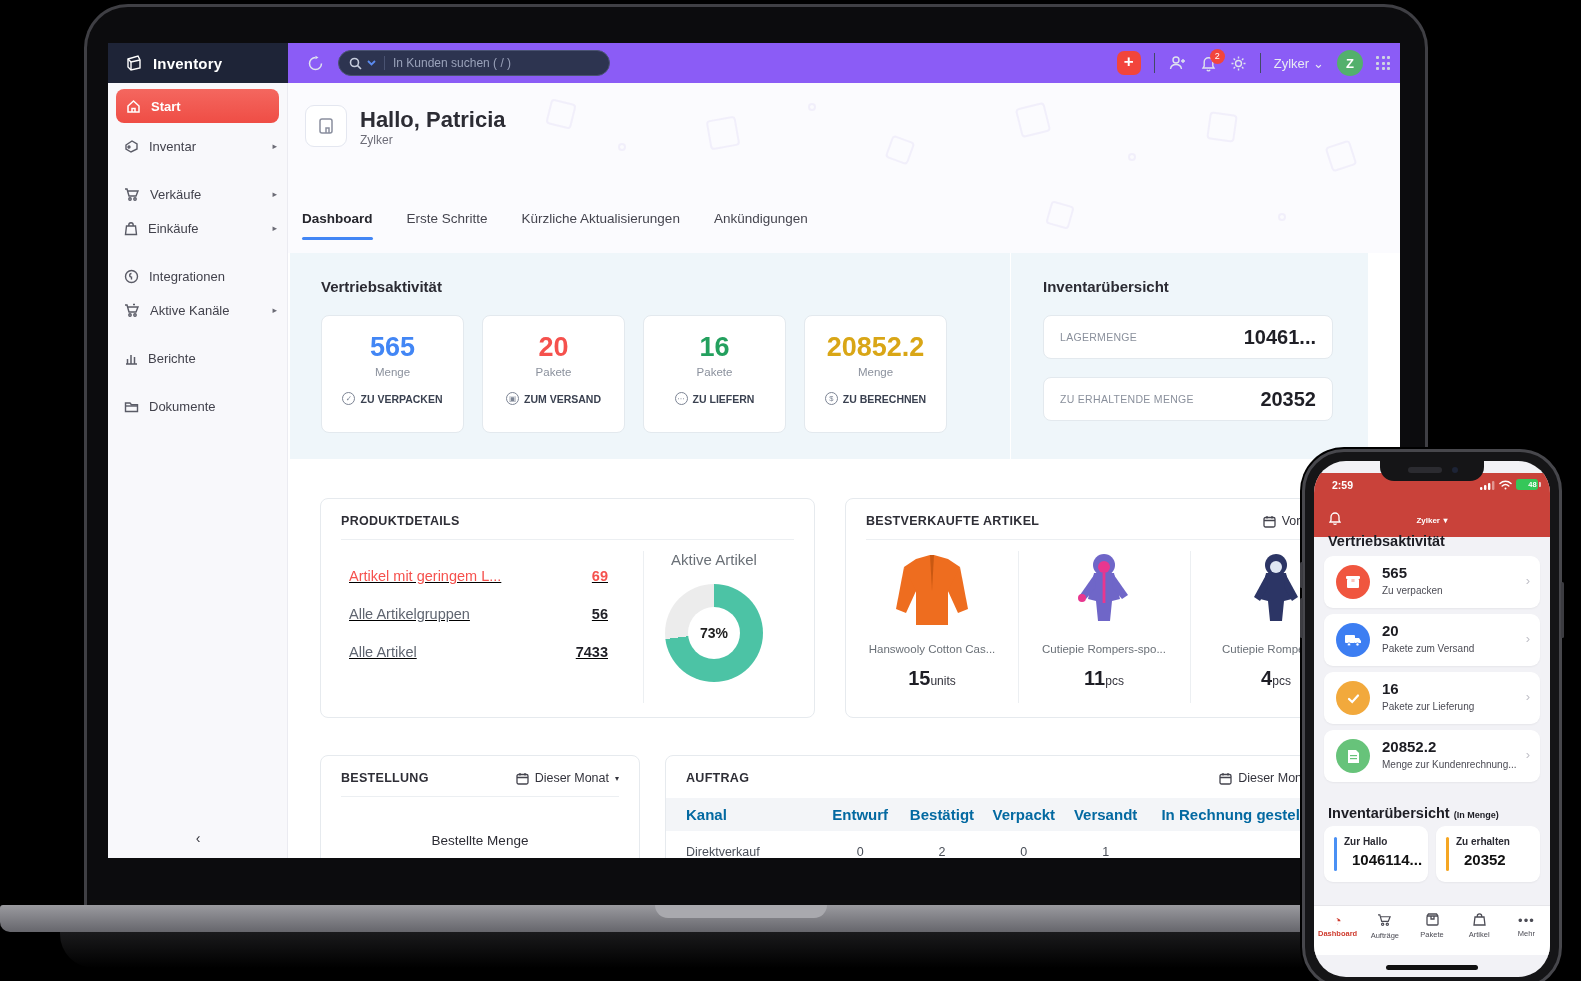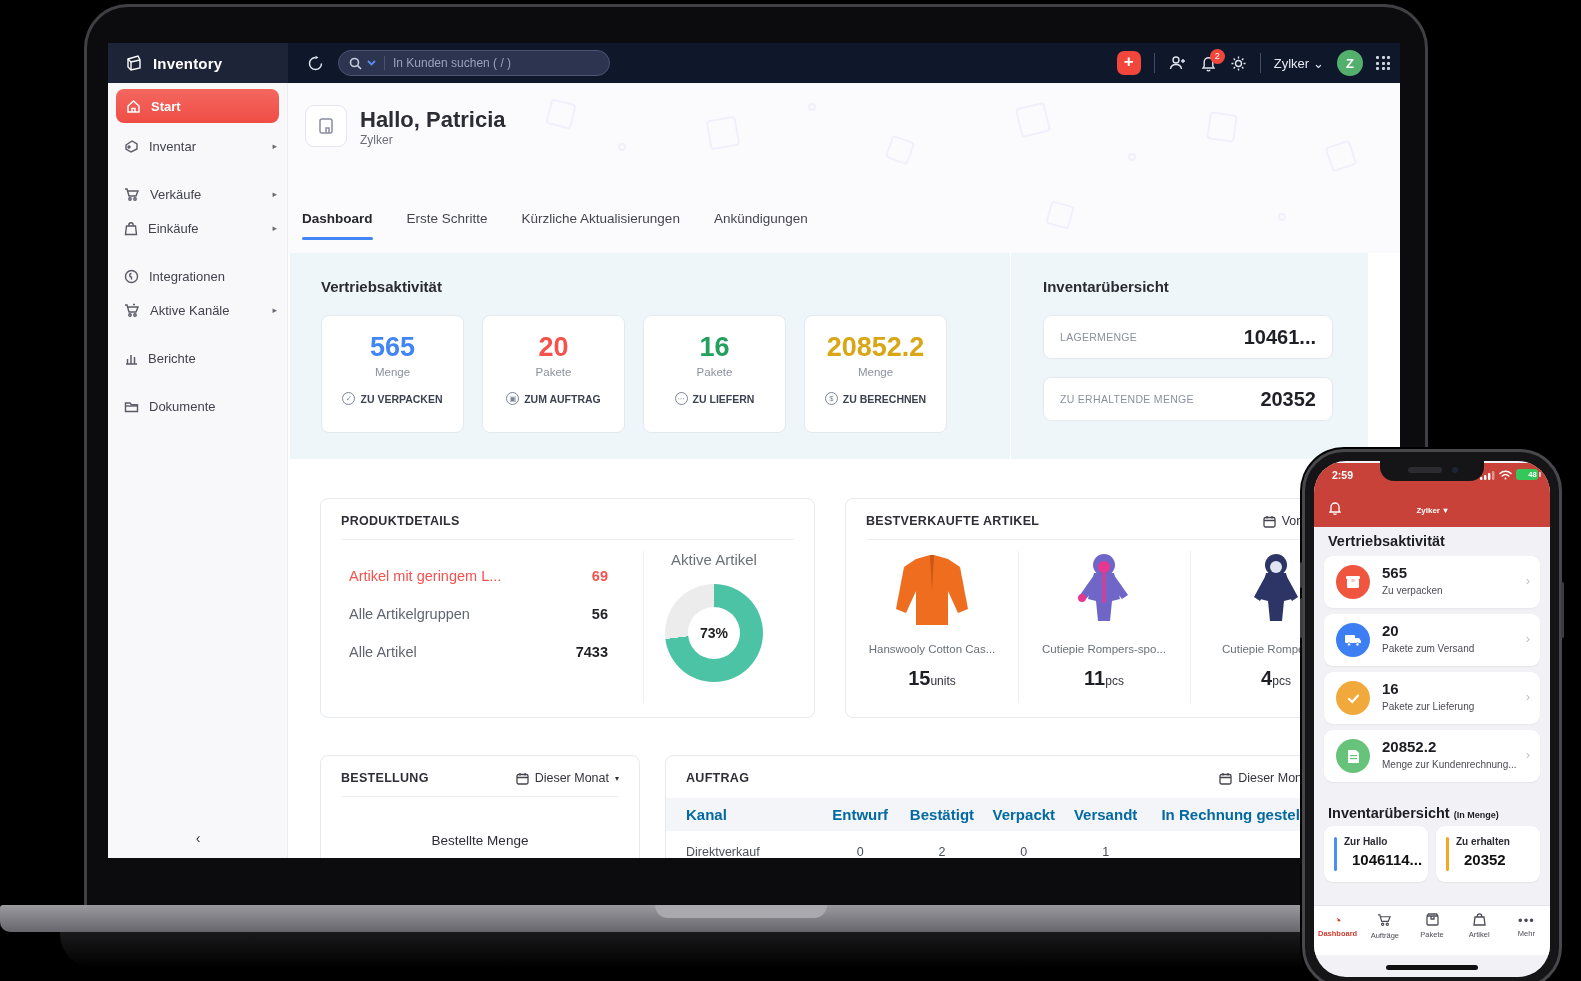--- a/index.html
+++ b/index.html
@@ -12,21 +12,21 @@
   .laptop-base { position:absolute; left:0; top:905px; width:1482px; height:27px;
     background:linear-gradient(#9a9a9f,#66666c); border-radius:3px 3px 10px 10px; }
   .laptop-scoop { position:absolute; left:655px; top:905px; width:172px; height:13px;
     background:#a9a9ae; border-radius:0 0 16px 16px; }
   .laptop-foot { position:absolute; left:60px; top:932px; width:1362px; height:36px;
     background:linear-gradient(#1a1a1c,#000); border-radius:0 0 34px 34px; }
 
   .screen { position:absolute; left:108px; top:43px; width:1292px; height:815px; background:#fff; overflow:hidden; }
 
   
-  .topbar { position:absolute; left:0; top:0; width:1292px; height:40px; background:#0f172a; color:#fff; }
+  .topbar { position:absolute; left:0; top:0; width:1292px; height:40px; background:#8b5cf6; color:#fff; }
   .topbar-left { position:absolute; left:0; top:0; width:180px; height:40px; background:#1e2437; display:flex; align-items:center; gap:9px; padding-left:16px; }
   .app-name { font-size:15px; font-weight:bold; letter-spacing:.2px; }
   .tb-ico { display:inline-flex; align-items:center; justify-content:center; }
   .history-btn { position:absolute; left:195px; top:8px; width:24px; height:24px; }
   .searchbox { position:absolute; left:230px; top:7px; width:272px; height:26px; background:#2d3450; border:1px solid #4a5372; border-radius:14px; display:flex; align-items:center; padding:0 10px; gap:5px; }
   .searchbox .ph { color:#9aa2ba; font-size:12px; }
   .searchbox .sep { width:1px; height:14px; background:#4a5372; margin:0 3px; }
   .tb-right { position:absolute; right:10px; top:0; height:40px; display:flex; align-items:center; gap:13px; }
   .plus-btn { width:24px; height:24px; background:#f2453c; border-radius:7px; color:#fff; font-size:17px; line-height:22px; text-align:center; font-weight:bold; }
   .tb-div { width:1px; height:20px; background:#414a66; }
@@ -71,21 +71,21 @@
   .inv-label { font-size:10.5px; color:#8a909c; letter-spacing:.3px; }
   .inv-val { font-size:20px; font-weight:bold; color:#1f1f26; }
 
   
   .card { position:absolute; background:#fff; border:1px solid #e6eaee; border-radius:8px; }
   .card-head { display:flex; align-items:center; justify-content:space-between; padding:15px 20px 11px; }
   .card-title { font-size:12.5px; font-weight:bold; color:#2e2e36; letter-spacing:.3px; }
   .period { font-size:12.5px; color:#33333c; display:flex; align-items:center; gap:6px; }
   .card-div { height:1px; background:#ecoff0; background:#eceff2; margin:0 20px; }
 
-  .pd-row { display:flex; justify-content:space-between; align-items:center; padding:0 8px; height:38px; font-size:14.5px; }
+  .pd-row { display:flex; justify-content:space-between; align-items:center; padding:0 8px; height:38px; font-size:14.5px;text-decoration:underline; }
   .pd-label { color:#5f6570; } .pd-val { font-weight:bold; color:#1f1f26; }
   .pd-alert { color:#f5514d !important; }
   .donut-wrap { position:absolute; right:0; top:52px; width:200px; text-align:center; }
   .donut-title { font-size:15px; color:#6a7077; }
   .donut { width:98px; height:98px; border-radius:50%; margin:16px auto 0; position:relative; }
   .donut-hole { position:absolute; left:50%; top:50%; width:52px; height:52px; margin:-26px 0 0 -26px; background:#fff; border-radius:50%; font-size:14px; font-weight:bold; color:#222; display:flex; align-items:center; justify-content:center; }
 
   .ts-col { position:absolute; top:52px; width:160px; text-align:center; }
   .ts-name { font-size:11.5px; color:#6a7077; margin-top:8px; }
   .ts-qty { font-size:20px; font-weight:bold; color:#1f1f26; margin-top:12px; }
@@ -98,21 +98,21 @@
   .so-thead { display:flex; background:#f3f5f8; margin-top:2px; padding:8px 20px; font-size:15px; font-weight:bold; color:#0369a1; }
   .so-row { display:flex; padding:14px 20px; font-size:12.5px; color:#4a4f58; }
   .col-kanal{width:140px;} .col-n{width:86px; text-align:center;} .col-last{width:170px; text-align:right; padding-left:14px;}
 
   .support-pill { position:absolute; left:1072px; top:769px; width:140px; height:42px; background:#fff; border-radius:10px; box-shadow:0 2px 10px rgba(0,0,0,.15); display:flex; align-items:center; gap:9px; padding-left:6px; }
 
   
   .phone { position:absolute; left:1302px; top:449px; width:260px; height:540px; background:#151517; border:3px solid #47474c; border-radius:42px; box-shadow:0 0 0 2px #000; }
   .phone-btn { position:absolute; background:#3c3c41; border-radius:2px; }
   .phone-screen { position:absolute; left:9px; top:9px; width:236px; height:516px; border-radius:32px; overflow:hidden; background:#f2f2f6; }
-  .p-red { position:absolute; left:0; top:2px; width:236px; height:64px; background:#c9423a; color:#fff; }
+  .p-red { position:absolute; left:0; top:12px; width:236px; height:64px; background:#c9423a; color:#fff; }
   .p-status { position:absolute; left:0; top:5px; width:236px; height:16px; font-size:10.5px; font-weight:bold; }
   .p-time { position:absolute; left:18px; top:1px; }
   .p-sticons { position:absolute; right:12px; top:1px; display:flex; align-items:center; gap:4px; }
   .p-batt { width:22px; height:11px; background:#35c759; border-radius:3px; font-size:7.5px; line-height:11px; text-align:center; color:#fff; position:relative;padding-left:11px; }
   .p-batt::after { content:""; position:absolute; right:-3px; top:3px; width:2px; height:5px; background:#e8c9c7; border-radius:0 1px 1px 0; }
   .notch { position:absolute; left:50%; top:0; width:104px; height:20px; margin-left:-52px; background:#151517; border-radius:0 0 14px 14px; }
   .notch i { position:absolute; left:50%; top:6px; width:34px; height:6px; margin-left:-24px; background:#2b2b30; border-radius:3px; }
   .notch b { position:absolute; right:26px; top:6px; width:6px; height:6px; background:#1d2436; border-radius:50%; }
   .p-head { position:absolute; left:0; top:32px; width:236px; height:30px; display:flex; align-items:center; }
   .p-org { position:absolute; left:0; width:236px; text-align:center; font-size:13px; font-weight:bold; }
@@ -340,21 +340,21 @@
         <div class="sa-status">
             <span class="st-circ">✓</span>
             <span>ZU VERPACKEN</span>
           </div>
       </div>
       <div class="sa-card" style="left:194px;top:232px">
         <div class="sa-val" style="color: rgb(245, 81, 77);">20</div>
         <div class="sa-unit">Pakete</div>
         <div class="sa-status">
             <span class="st-circ">▣</span>
-            <span>ZUM AUFTRAG</span>
+            <span>ZUM VERSAND</span>
           </div>
       </div>
       <div class="sa-card" style="left:355px;top:232px">
         <div class="sa-val" style="color: rgb(35, 160, 94);">16</div>
         <div class="sa-unit">Pakete</div>
         <div class="sa-status">
             <span class="st-circ">⋯</span>
             <span>ZU LIEFERN</span>
           </div>
       </div>

